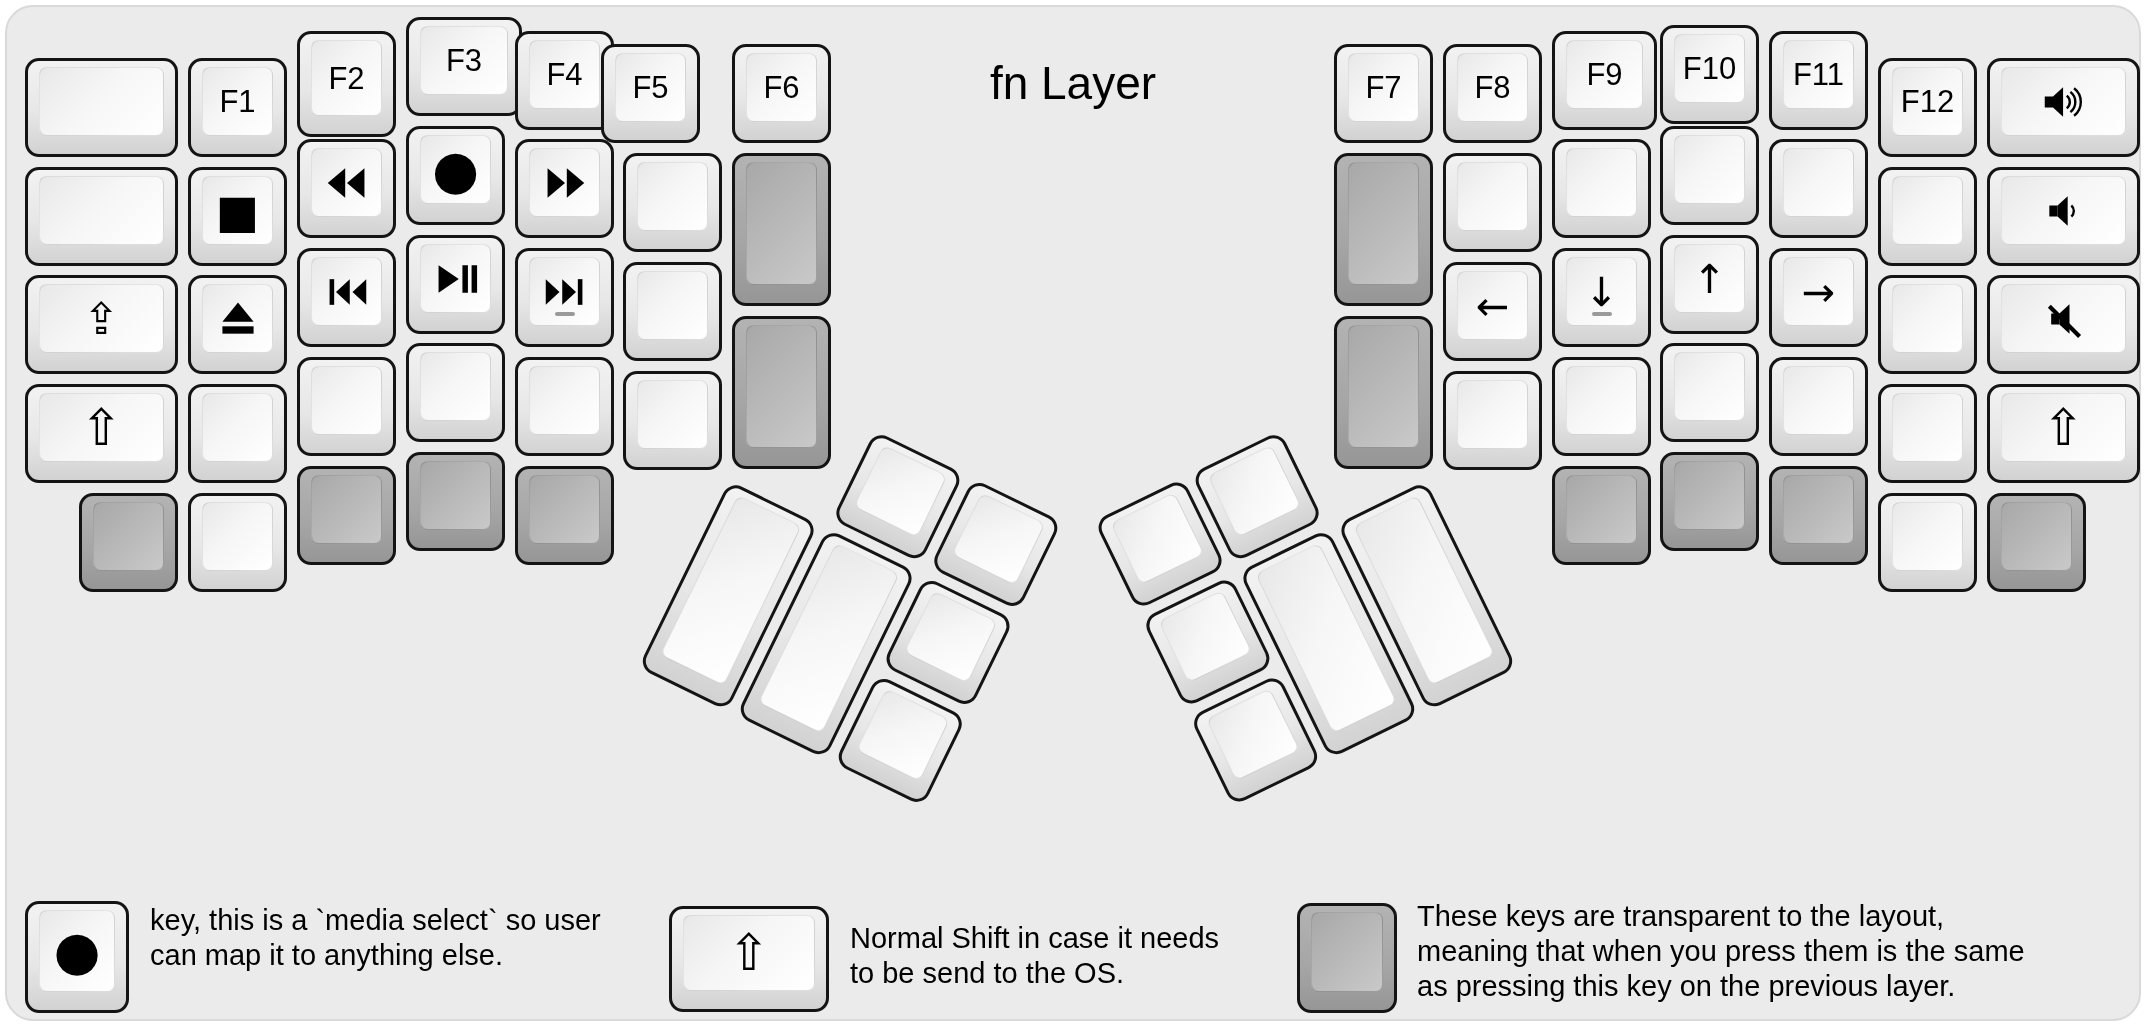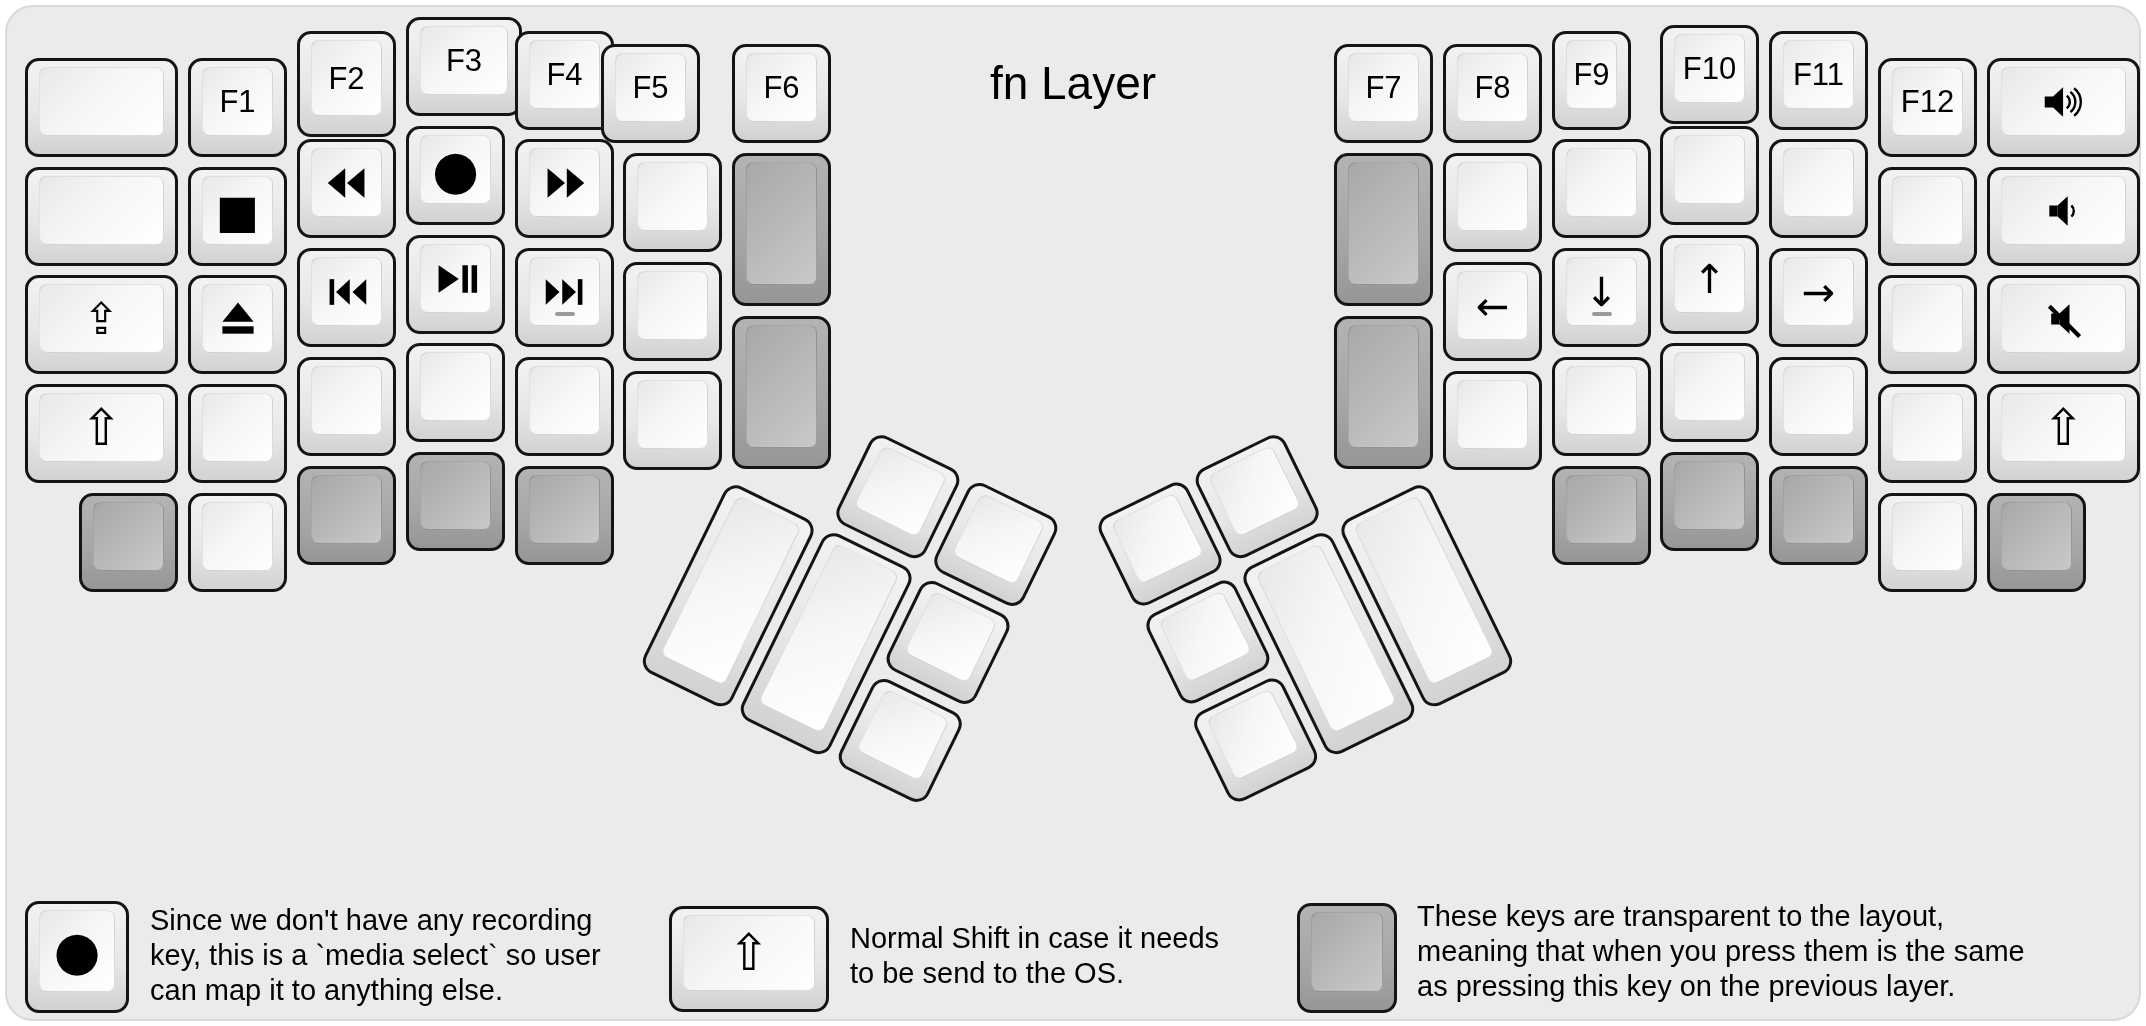--- a/index.html
+++ b/index.html
@@ -86,21 +86,20 @@
 
   <div>
 
     <div>
       <div class="key white" style="left:25px;top:901px;width:104px;height:112px">
         <div class="keytop">
           <span class="glyph record">●</span>
         </div>
       </div>
       <div class="ltext" style="left:150px;top:903px">
-        <div>Since we don't have any recording</div>
         <div>key, this is a `media select` so user</div>
         <div>can map it to anything else.</div>
       </div>
     </div>
 
     <div>
       <div class="key white" style="left:669px;top:906px;width:160px;height:106px">
         <div class="keytop">
           <span class="glyph shift">⇧</span>
         </div>
@@ -304,21 +303,21 @@
       <div class="keytop"></div>
     </div>
     <div class="key white" style="left: 1443px; top: 262px; width: 99px; height: 99px;">
       <div class="keytop">
         <span class="glyph arrow">←</span>
       </div>
     </div>
     <div class="key white" style="left: 1443px; top: 371px; width: 99px; height: 99px;">
       <div class="keytop"></div>
     </div>
-    <div class="key white" style="left: 1552px; top: 31px; width: 79px; height: 99px;">
+    <div class="key white" style="left: 1552px; top: 31px; width: 105px; height: 99px;">
       <div class="keytop">
         <span class="glyph fn">F9</span>
       </div>
     </div>
     <div class="key white" style="left: 1552px; top: 139px; width: 99px; height: 99px;">
       <div class="keytop"></div>
     </div>
     <div class="key white" style="left: 1552px; top: 248px; width: 99px; height: 99px;">
       <div class="keytop">
         <span class="glyph arrow">↓</span>

